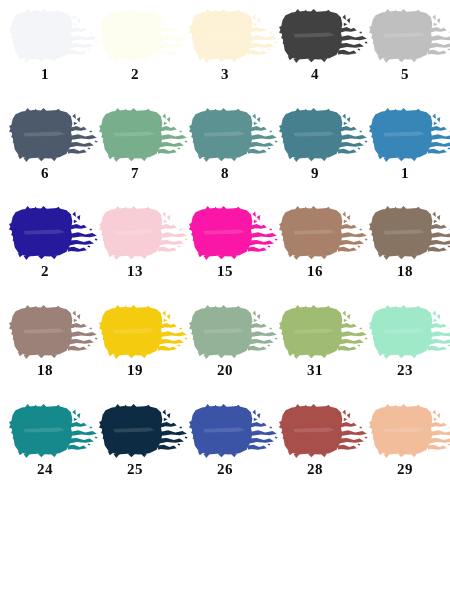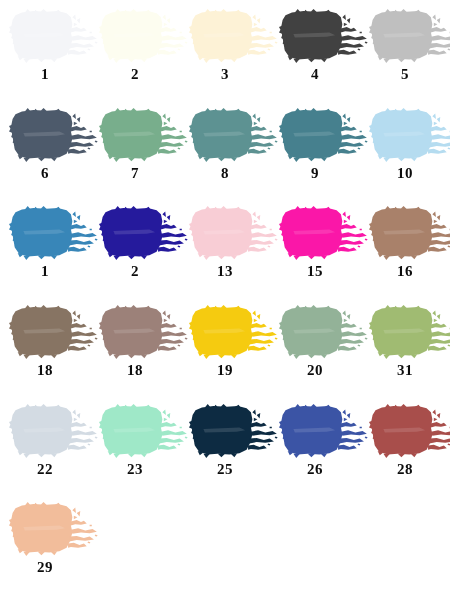--- a/index.html
+++ b/index.html
@@ -214,38 +214,20 @@
           <path d="M88,12 L92,8 L93,16 Z M94,16 L99,13 L98,21 Z M90,20 L95,22 L90,25 Z" fill="#46808e"></path>
           <path d="M112,33 l3,0 l0,2 l-3,0 Z M120,47 l3,1 l-1,2 l-3,-1 Z M110,57 l3,1 l-1,2 l-3,-1 Z" fill="#46808e"></path>
           <path d="M20,36 L70,34 L78,38 L66,40 L22,41 Z" fill="#ffffff" opacity="0.13"></path>
         </svg>
       </div>
       <div class="swatch-label">9</div>
     </div>
     <div class="swatch-cell">
       <div class="brush">
         <svg viewBox="0 0 100 78" preserveAspectRatio="none">
-          <path d="M5,16 L9,9 L18,5 L34,3 L52,4 L68,3 L80,6 L86,12 L88,22 L86,34 L88,44 L85,56 L80,66 L70,71 L56,73 L40,72 L26,73 L14,69 L8,60 L6,48 L4,36 L3,26 Z" fill="#b5dcf0"></path>
-          <path d="M5,24 L0,26 L2,30 L0,34 L5,36 L3,42 L7,44 L5,50 L9,52 L8,58 L12,56 L9,30 Z" fill="#b5dcf0"></path>
-          <path d="M22,5 L26,0 L30,5 Z M44,4 L48,0 L53,5 Z M64,4 L69,1 L72,6 Z M34,5 L37,1 L40,5 Z" fill="#b5dcf0"></path>
-          <path d="M20,72 L24,78 L29,72 Z M40,72 L45,77 L50,72 Z M58,72 L63,77 L67,71 Z M12,68 L15,74 L20,70 Z" fill="#b5dcf0"></path>
-          <path d="M86,28 L94,26 L100,29 L104,27 L108,31 L100,33 L92,32 L86,34 Z" fill="#b5dcf0"></path>
-          <path d="M86,40 L96,38 L106,41 L116,39 L122,43 L112,45 L100,44 L88,46 Z" fill="#b5dcf0"></path>
-          <path d="M84,50 L94,49 L104,52 L112,50 L118,54 L106,56 L94,55 L84,57 Z" fill="#b5dcf0"></path>
-          <path d="M82,60 L90,59 L98,62 L104,60 L108,64 L96,66 L86,65 L82,66 Z" fill="#b5dcf0"></path>
-          <path d="M88,12 L92,8 L93,16 Z M94,16 L99,13 L98,21 Z M90,20 L95,22 L90,25 Z" fill="#b5dcf0"></path>
-          <path d="M112,33 l3,0 l0,2 l-3,0 Z M120,47 l3,1 l-1,2 l-3,-1 Z M110,57 l3,1 l-1,2 l-3,-1 Z" fill="#b5dcf0"></path>
-          <path d="M20,36 L70,34 L78,38 L66,40 L22,41 Z" fill="#ffffff" opacity="0.13"></path>
-        </svg>
-      </div>
-      <div class="swatch-label">10</div>
-    </div>
-    <div class="swatch-cell">
-      <div class="brush">
-        <svg viewBox="0 0 100 78" preserveAspectRatio="none">
           <path d="M5,16 L9,9 L18,5 L34,3 L52,4 L68,3 L80,6 L86,12 L88,22 L86,34 L88,44 L85,56 L80,66 L70,71 L56,73 L40,72 L26,73 L14,69 L8,60 L6,48 L4,36 L3,26 Z" fill="#3886b8"></path>
           <path d="M5,24 L0,26 L2,30 L0,34 L5,36 L3,42 L7,44 L5,50 L9,52 L8,58 L12,56 L9,30 Z" fill="#3886b8"></path>
           <path d="M22,5 L26,0 L30,5 Z M44,4 L48,0 L53,5 Z M64,4 L69,1 L72,6 Z M34,5 L37,1 L40,5 Z" fill="#3886b8"></path>
           <path d="M20,72 L24,78 L29,72 Z M40,72 L45,77 L50,72 Z M58,72 L63,77 L67,71 Z M12,68 L15,74 L20,70 Z" fill="#3886b8"></path>
           <path d="M86,28 L94,26 L100,29 L104,27 L108,31 L100,33 L92,32 L86,34 Z" fill="#3886b8"></path>
           <path d="M86,40 L96,38 L106,41 L116,39 L122,43 L112,45 L100,44 L88,46 Z" fill="#3886b8"></path>
           <path d="M84,50 L94,49 L104,52 L112,50 L118,54 L106,56 L94,55 L84,57 Z" fill="#3886b8"></path>
           <path d="M82,60 L90,59 L98,62 L104,60 L108,64 L96,66 L86,65 L82,66 Z" fill="#3886b8"></path>
           <path d="M88,12 L92,8 L93,16 Z M94,16 L99,13 L98,21 Z M90,20 L95,22 L90,25 Z" fill="#3886b8"></path>
           <path d="M112,33 l3,0 l0,2 l-3,0 Z M120,47 l3,1 l-1,2 l-3,-1 Z M110,57 l3,1 l-1,2 l-3,-1 Z" fill="#3886b8"></path>
@@ -412,56 +394,56 @@
           <path d="M88,12 L92,8 L93,16 Z M94,16 L99,13 L98,21 Z M90,20 L95,22 L90,25 Z" fill="#a0bb72"></path>
           <path d="M112,33 l3,0 l0,2 l-3,0 Z M120,47 l3,1 l-1,2 l-3,-1 Z M110,57 l3,1 l-1,2 l-3,-1 Z" fill="#a0bb72"></path>
           <path d="M20,36 L70,34 L78,38 L66,40 L22,41 Z" fill="#ffffff" opacity="0.13"></path>
         </svg>
       </div>
       <div class="swatch-label">31</div>
     </div>
     <div class="swatch-cell">
       <div class="brush">
         <svg viewBox="0 0 100 78" preserveAspectRatio="none">
-          <path d="M5,16 L9,9 L18,5 L34,3 L52,4 L68,3 L80,6 L86,12 L88,22 L86,34 L88,44 L85,56 L80,66 L70,71 L56,73 L40,72 L26,73 L14,69 L8,60 L6,48 L4,36 L3,26 Z" fill="#d3dbe3"></path>
-          <path d="M5,24 L0,26 L2,30 L0,34 L5,36 L3,42 L7,44 L5,50 L9,52 L8,58 L12,56 L9,30 Z" fill="#d3dbe3"></path>
-          <path d="M22,5 L26,0 L30,5 Z M44,4 L48,0 L53,5 Z M64,4 L69,1 L72,6 Z M34,5 L37,1 L40,5 Z" fill="#d3dbe3"></path>
-          <path d="M20,72 L24,78 L29,72 Z M40,72 L45,77 L50,72 Z M58,72 L63,77 L67,71 Z M12,68 L15,74 L20,70 Z" fill="#d3dbe3"></path>
-          <path d="M86,28 L94,26 L100,29 L104,27 L108,31 L100,33 L92,32 L86,34 Z" fill="#d3dbe3"></path>
-          <path d="M86,40 L96,38 L106,41 L116,39 L122,43 L112,45 L100,44 L88,46 Z" fill="#d3dbe3"></path>
-          <path d="M84,50 L94,49 L104,52 L112,50 L118,54 L106,56 L94,55 L84,57 Z" fill="#d3dbe3"></path>
-          <path d="M82,60 L90,59 L98,62 L104,60 L108,64 L96,66 L86,65 L82,66 Z" fill="#d3dbe3"></path>
-          <path d="M88,12 L92,8 L93,16 Z M94,16 L99,13 L98,21 Z M90,20 L95,22 L90,25 Z" fill="#d3dbe3"></path>
-          <path d="M112,33 l3,0 l0,2 l-3,0 Z M120,47 l3,1 l-1,2 l-3,-1 Z M110,57 l3,1 l-1,2 l-3,-1 Z" fill="#d3dbe3"></path>
-          <path d="M20,36 L70,34 L78,38 L66,40 L22,41 Z" fill="#ffffff" opacity="0.13"></path>
-        </svg>
-      </div>
-      <div class="swatch-label">22</div>
-    </div>
-    <div class="swatch-cell">
-      <div class="brush">
-        <svg viewBox="0 0 100 78" preserveAspectRatio="none">
           <path d="M5,16 L9,9 L18,5 L34,3 L52,4 L68,3 L80,6 L86,12 L88,22 L86,34 L88,44 L85,56 L80,66 L70,71 L56,73 L40,72 L26,73 L14,69 L8,60 L6,48 L4,36 L3,26 Z" fill="#9fe8c8"></path>
           <path d="M5,24 L0,26 L2,30 L0,34 L5,36 L3,42 L7,44 L5,50 L9,52 L8,58 L12,56 L9,30 Z" fill="#9fe8c8"></path>
           <path d="M22,5 L26,0 L30,5 Z M44,4 L48,0 L53,5 Z M64,4 L69,1 L72,6 Z M34,5 L37,1 L40,5 Z" fill="#9fe8c8"></path>
           <path d="M20,72 L24,78 L29,72 Z M40,72 L45,77 L50,72 Z M58,72 L63,77 L67,71 Z M12,68 L15,74 L20,70 Z" fill="#9fe8c8"></path>
           <path d="M86,28 L94,26 L100,29 L104,27 L108,31 L100,33 L92,32 L86,34 Z" fill="#9fe8c8"></path>
           <path d="M86,40 L96,38 L106,41 L116,39 L122,43 L112,45 L100,44 L88,46 Z" fill="#9fe8c8"></path>
           <path d="M84,50 L94,49 L104,52 L112,50 L118,54 L106,56 L94,55 L84,57 Z" fill="#9fe8c8"></path>
           <path d="M82,60 L90,59 L98,62 L104,60 L108,64 L96,66 L86,65 L82,66 Z" fill="#9fe8c8"></path>
           <path d="M88,12 L92,8 L93,16 Z M94,16 L99,13 L98,21 Z M90,20 L95,22 L90,25 Z" fill="#9fe8c8"></path>
           <path d="M112,33 l3,0 l0,2 l-3,0 Z M120,47 l3,1 l-1,2 l-3,-1 Z M110,57 l3,1 l-1,2 l-3,-1 Z" fill="#9fe8c8"></path>
           <path d="M20,36 L70,34 L78,38 L66,40 L22,41 Z" fill="#ffffff" opacity="0.13"></path>
         </svg>
       </div>
       <div class="swatch-label">23</div>
     </div>
     <div class="swatch-cell">
       <div class="brush">
         <svg viewBox="0 0 100 78" preserveAspectRatio="none">
+          <path d="M5,16 L9,9 L18,5 L34,3 L52,4 L68,3 L80,6 L86,12 L88,22 L86,34 L88,44 L85,56 L80,66 L70,71 L56,73 L40,72 L26,73 L14,69 L8,60 L6,48 L4,36 L3,26 Z" fill="#15898c"></path>
+          <path d="M5,24 L0,26 L2,30 L0,34 L5,36 L3,42 L7,44 L5,50 L9,52 L8,58 L12,56 L9,30 Z" fill="#15898c"></path>
+          <path d="M22,5 L26,0 L30,5 Z M44,4 L48,0 L53,5 Z M64,4 L69,1 L72,6 Z M34,5 L37,1 L40,5 Z" fill="#15898c"></path>
+          <path d="M20,72 L24,78 L29,72 Z M40,72 L45,77 L50,72 Z M58,72 L63,77 L67,71 Z M12,68 L15,74 L20,70 Z" fill="#15898c"></path>
+          <path d="M86,28 L94,26 L100,29 L104,27 L108,31 L100,33 L92,32 L86,34 Z" fill="#15898c"></path>
+          <path d="M86,40 L96,38 L106,41 L116,39 L122,43 L112,45 L100,44 L88,46 Z" fill="#15898c"></path>
+          <path d="M84,50 L94,49 L104,52 L112,50 L118,54 L106,56 L94,55 L84,57 Z" fill="#15898c"></path>
+          <path d="M82,60 L90,59 L98,62 L104,60 L108,64 L96,66 L86,65 L82,66 Z" fill="#15898c"></path>
+          <path d="M88,12 L92,8 L93,16 Z M94,16 L99,13 L98,21 Z M90,20 L95,22 L90,25 Z" fill="#15898c"></path>
+          <path d="M112,33 l3,0 l0,2 l-3,0 Z M120,47 l3,1 l-1,2 l-3,-1 Z M110,57 l3,1 l-1,2 l-3,-1 Z" fill="#15898c"></path>
+          <path d="M20,36 L70,34 L78,38 L66,40 L22,41 Z" fill="#ffffff" opacity="0.13"></path>
+        </svg>
+      </div>
+      <div class="swatch-label">24</div>
+    </div>
+    <div class="swatch-cell">
+      <div class="brush">
+        <svg viewBox="0 0 100 78" preserveAspectRatio="none">
           <path d="M5,16 L9,9 L18,5 L34,3 L52,4 L68,3 L80,6 L86,12 L88,22 L86,34 L88,44 L85,56 L80,66 L70,71 L56,73 L40,72 L26,73 L14,69 L8,60 L6,48 L4,36 L3,26 Z" fill="#0d2b42"></path>
           <path d="M5,24 L0,26 L2,30 L0,34 L5,36 L3,42 L7,44 L5,50 L9,52 L8,58 L12,56 L9,30 Z" fill="#0d2b42"></path>
           <path d="M22,5 L26,0 L30,5 Z M44,4 L48,0 L53,5 Z M64,4 L69,1 L72,6 Z M34,5 L37,1 L40,5 Z" fill="#0d2b42"></path>
           <path d="M20,72 L24,78 L29,72 Z M40,72 L45,77 L50,72 Z M58,72 L63,77 L67,71 Z M12,68 L15,74 L20,70 Z" fill="#0d2b42"></path>
           <path d="M86,28 L94,26 L100,29 L104,27 L108,31 L100,33 L92,32 L86,34 Z" fill="#0d2b42"></path>
           <path d="M86,40 L96,38 L106,41 L116,39 L122,43 L112,45 L100,44 L88,46 Z" fill="#0d2b42"></path>
           <path d="M84,50 L94,49 L104,52 L112,50 L118,54 L106,56 L94,55 L84,57 Z" fill="#0d2b42"></path>
           <path d="M82,60 L90,59 L98,62 L104,60 L108,64 L96,66 L86,65 L82,66 Z" fill="#0d2b42"></path>
           <path d="M88,12 L92,8 L93,16 Z M94,16 L99,13 L98,21 Z M90,20 L95,22 L90,25 Z" fill="#0d2b42"></path>
           <path d="M112,33 l3,0 l0,2 l-3,0 Z M120,47 l3,1 l-1,2 l-3,-1 Z M110,57 l3,1 l-1,2 l-3,-1 Z" fill="#0d2b42"></path>

